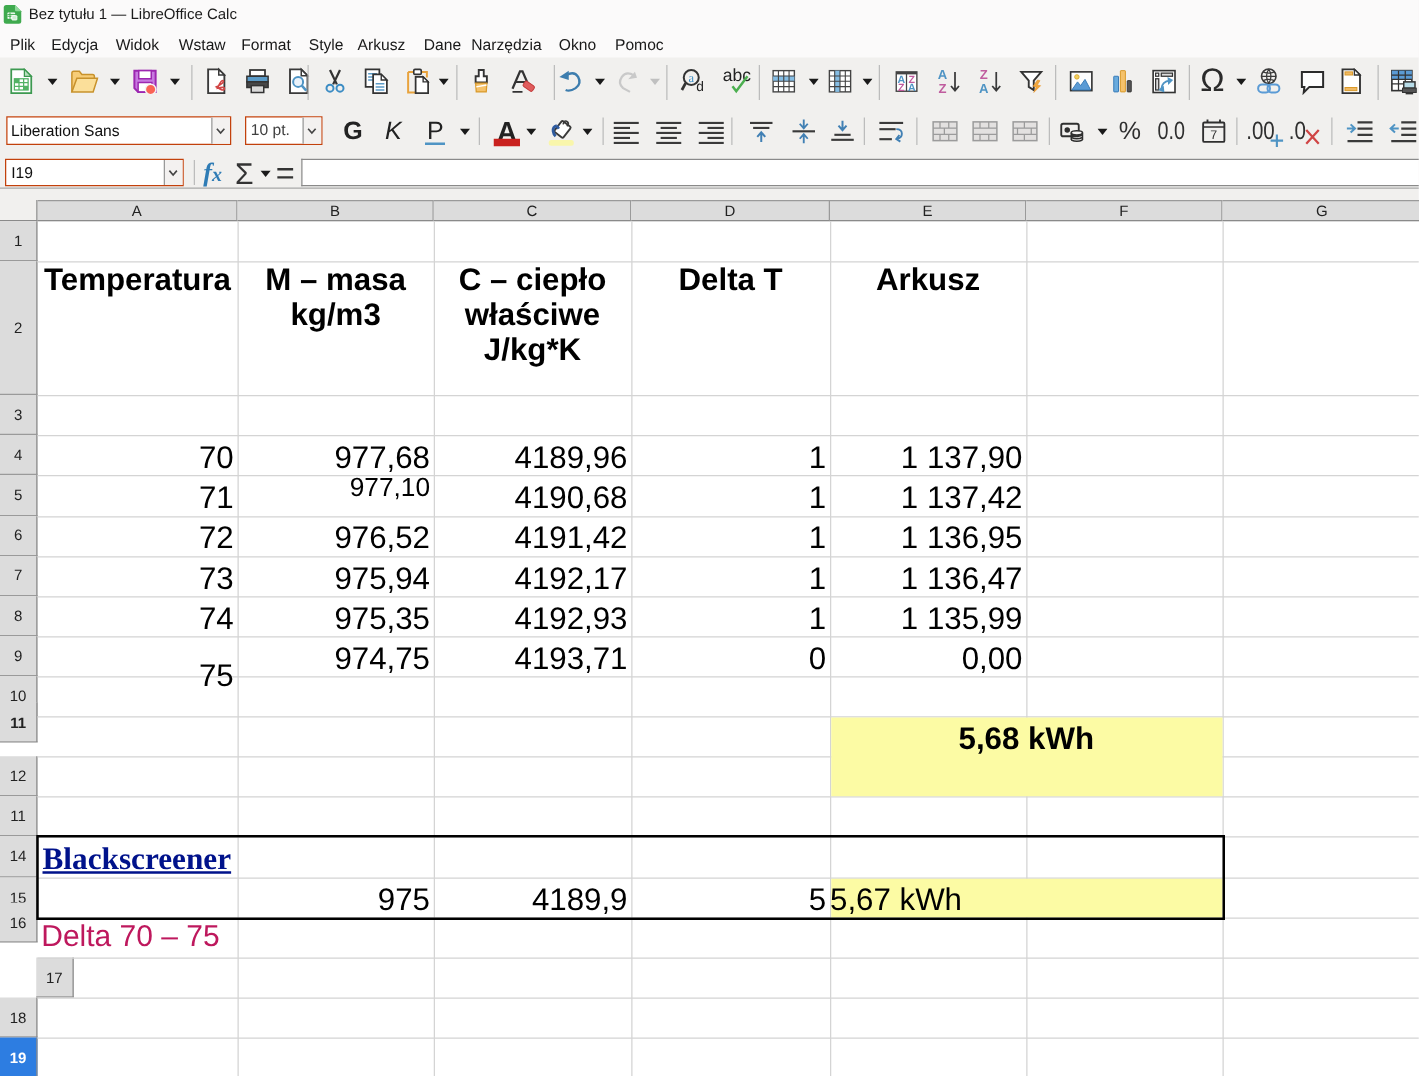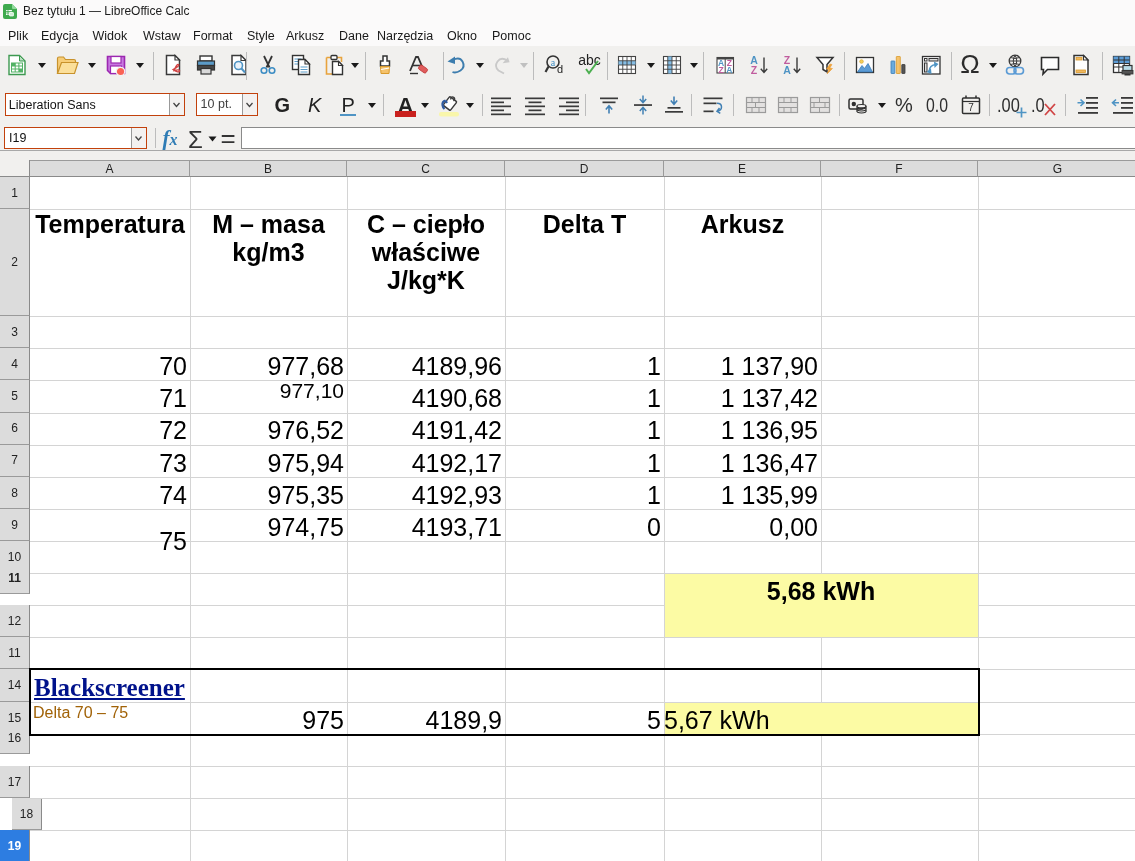--- a/index.html
+++ b/index.html
@@ -413,22 +413,22 @@
 <div class="rowh" style="top:444.8px;height:32.19999999999999px;">7</div>
 <div class="rowh" style="top:477px;height:32.19999999999999px;">8</div>
 <div class="rowh" style="top:509.2px;height:32.19999999999999px;">9</div>
 <div class="rowh" style="top:541.4px;height:31.899999999999977px;">10</div>
 <div class="rowh" style="top:562px;height:32.0px;font-weight:bold;">11</div>
 <div class="rowh" style="top:605.3px;height:32.0px;">12</div>
 <div class="rowh" style="top:637.3px;height:32.0px;">11</div>
 <div class="rowh" style="top:669.3px;height:32.700000000000045px;">14</div>
 <div class="rowh" style="top:702px;height:32.39999999999998px;">15</div>
 <div class="rowh" style="top:722px;height:32.0px;">16</div>
-<div class="rowh" style="top:766.4px;height:32.0px;">17</div>
-<div class="rowh" style="top:798.4px;height:32.0px;margin-left:12px;">18</div>
+<div class="rowh" style="top:766.4px;height:32.0px;margin-left:29px;">17</div>
+<div class="rowh" style="top:798.4px;height:32.0px;">18</div>
 <div class="rowh" style="top:830.4px;height:32.200000000000045px;background:#2d7de1;color:#fff;font-weight:bold;">19</div>
 <div class="gv" style="left:189.5px;top:177px;height:684px"></div>
 <div class="gv" style="left:346.5px;top:177px;height:684px"></div>
 <div class="gv" style="left:504.5px;top:177px;height:684px"></div>
 <div class="gv" style="left:663.5px;top:177px;height:684px"></div>
 <div class="gv" style="left:820.5px;top:177px;height:684px"></div>
 <div class="gv" style="left:977.5px;top:177px;height:684px"></div>
 <div class="gh" style="left:30px;top:209.3px;width:1105px"></div>
 <div class="gh" style="left:30px;top:316px;width:1105px"></div>
 <div class="gh" style="left:30px;top:348.2px;width:1105px"></div>
@@ -480,16 +480,16 @@
 <div class="num" style="left:347px;top:480.7px;width:155px;height:28px;font-size:25px">4192,93</div>
 <div class="num" style="left:505px;top:480.7px;width:156px;height:28px;font-size:25px">1</div>
 <div class="num" style="left:664px;top:480.7px;width:154px;height:28px;font-size:25px">1&nbsp;135,99</div>
 <div class="num" style="left:30px;top:527px;width:157px;height:28px;font-size:25px">75</div>
 <div class="num" style="left:190px;top:512.9px;width:154px;height:28px;font-size:25px">974,75</div>
 <div class="num" style="left:347px;top:512.9px;width:155px;height:28px;font-size:25px">4193,71</div>
 <div class="num" style="left:505px;top:512.9px;width:156px;height:28px;font-size:25px">0</div>
 <div class="num" style="left:664px;top:512.9px;width:154px;height:28px;font-size:25px">0,00</div>
 <div class="ab" style="left:664px;top:576.8px;width:314px;height:28px;font-size:25px;font-weight:bold;text-align:center">5,68 kWh</div>
 <div class="ab" style="left:34px;top:673.5px;height:28px;font-size:25px;font-weight:bold;color:#00128b;text-decoration:underline;font-family:'Liberation Serif',serif">Blackscreener</div>
-<div class="ab" style="left:33px;top:704px;height:28px;font-size:16px;color:#a16207">Delta 70 – 75</div>
+<div class="ab" style="left:33px;top:736px;height:28px;font-size:24px;color:#be185d">Delta 70 – 75</div>
 <div class="num" style="left:190px;top:705.9px;width:154px;height:28px;font-size:25px">975</div>
 <div class="num" style="left:347px;top:705.9px;width:155px;height:28px;font-size:25px">4189,9</div>
 <div class="num" style="left:505px;top:705.9px;width:156px;height:28px;font-size:25px">5</div>
 <div class="ab" style="left:664px;top:705.9px;width:314px;height:28px;font-size:25px;font-weight:normal;">5,67 kWh</div>
 </body></html>

